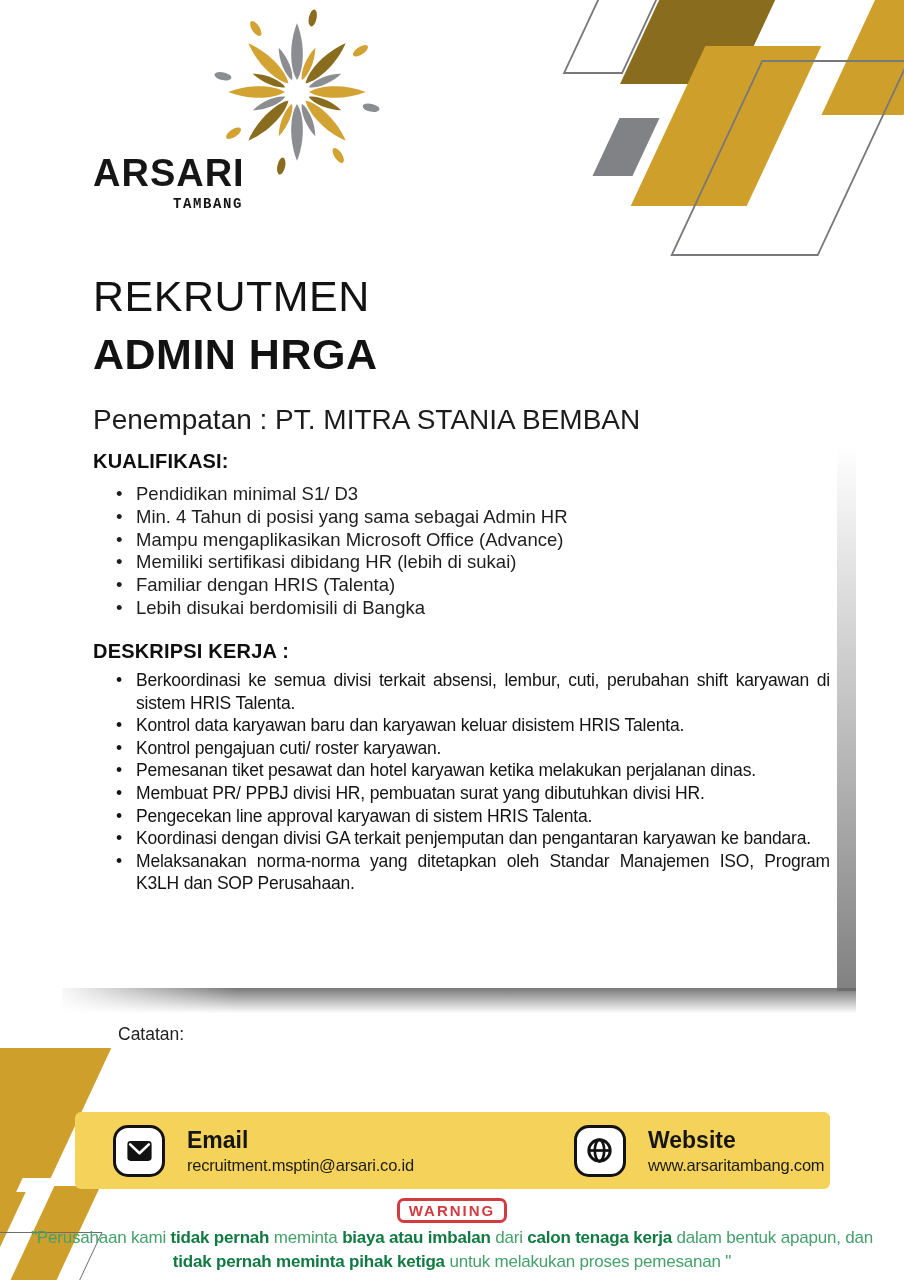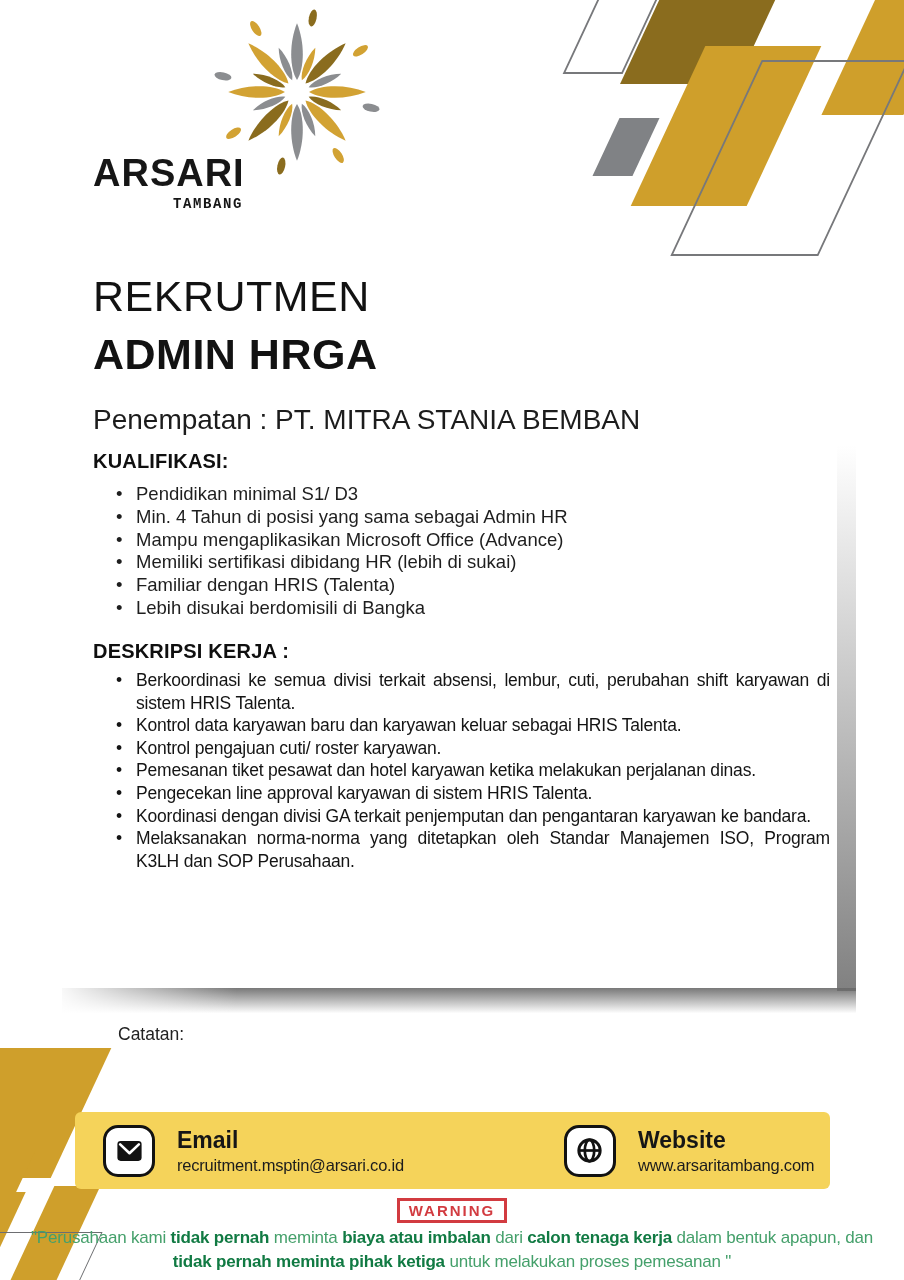--- a/index.html
+++ b/index.html
@@ -54,34 +54,34 @@
   .notes-head{position:absolute;left:118px;top:1024px;font-size:17.5px;color:#222;}
   .notes-list{left:130px;top:1046px;width:660px;font-size:16.5px;line-height:21.5px;color:#1d1d1d;letter-spacing:-0.2px;}
   .notes-list li.bold{font-weight:700;}
 
   
   .contact-bar{
     position:absolute;left:75px;top:1112px;width:755px;height:77px;background:#f5d35a;
     border-radius:6px;display:flex;align-items:center;
   }
   .contact-group{display:flex;align-items:center;}
-  .contact-group.email{margin-left:28px;}
+  .contact-group.email{margin-left:38px;}
   .contact-group.website{margin-left:160px;}
   .icon-box{
     width:52px;height:52px;background:#ffffff;border:3px solid #121212;border-radius:15px;
     display:flex;align-items:center;justify-content:center;box-sizing:border-box;
   }
   .contact-text{margin-left:22px;}
   .contact-label{font-size:23px;font-weight:700;color:#161616;line-height:26px;}
   .contact-value{font-size:16.5px;color:#1c1c1c;margin-top:3px;letter-spacing:-0.2px;}
 
   
   .warning-row{position:absolute;left:0;top:1198px;width:904px;text-align:center;}
   .warning-stamp{
-    display:inline-block;border:3px solid #d23b40;border-radius:0;color:#d23b40;
+    display:inline-block;border:3px solid #d23b40;border-radius:7px;color:#d23b40;
     font-weight:800;font-size:15px;letter-spacing:2px;padding:1px 9px;background:rgba(255,255,255,0.6);
   }
   .green-line{position:absolute;left:0;width:904px;text-align:center;font-size:17px;
     color:#45a06b;letter-spacing:-0.2px;}
   .green-line .gb{color:#117a43;font-weight:700;}
   .gl1{top:1228px;}
   .gl2{top:1252px;}
 </style>
 </head>
 <body>
@@ -148,23 +148,24 @@
     <li>Min. 4 Tahun di posisi yang sama sebagai Admin HR</li>
     <li>Mampu mengaplikasikan Microsoft Office (Advance)</li>
     <li>Memiliki sertifikasi dibidang HR (lebih di sukai)</li>
     <li>Familiar dengan HRIS (Talenta)</li>
     <li>Lebih disukai berdomisili di Bangka</li>
   </ul>
 
   <div class="sec-head desc-head">DESKRIPSI KERJA :</div>
   <ul class="blist desc-list">
     <li>Berkoordinasi ke semua divisi terkait absensi, lembur, cuti, perubahan shift karyawan di sistem HRIS Talenta.</li>
-    <li>Kontrol data karyawan baru dan karyawan keluar sebagai HRIS Talenta.</li>
+    <li>Kontrol data karyawan baru dan karyawan keluar disistem HRIS Talenta.</li>
     <li>Kontrol pengajuan cuti/ roster karyawan.</li>
     <li>Pemesanan tiket pesawat dan hotel karyawan ketika melakukan perjalanan dinas.</li>
+    <li>Membuat PR/ PPBJ divisi HR, pembuatan surat yang dibutuhkan divisi HR.</li>
     <li>Pengecekan line approval karyawan di sistem HRIS Talenta.</li>
     <li>Koordinasi dengan divisi GA terkait penjemputan dan pengantaran karyawan ke bandara.</li>
     <li>Melaksanakan norma-norma yang ditetapkan oleh Standar Manajemen ISO, Program K3LH dan SOP Perusahaan.</li>
   </ul>
 
   <div class="notes-head">Catatan:</div>
 
   <div class="contact-bar">
     <div class="contact-group email">
       <div class="icon-box">

